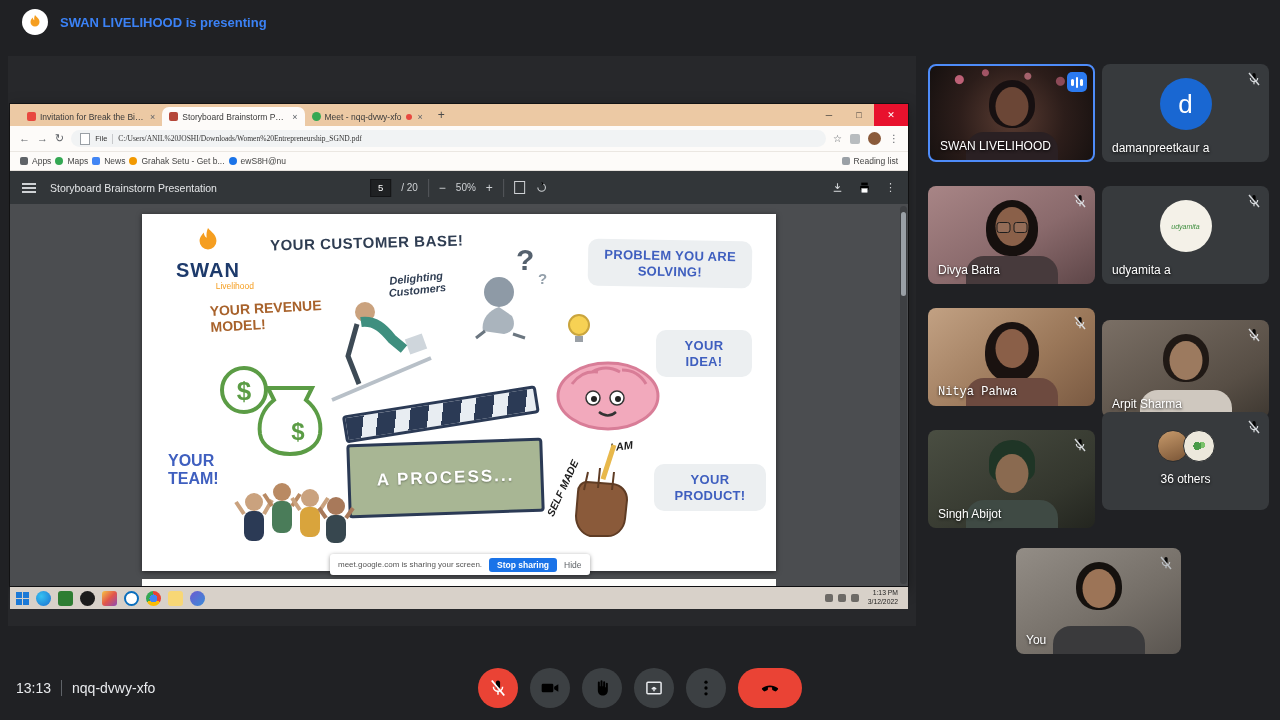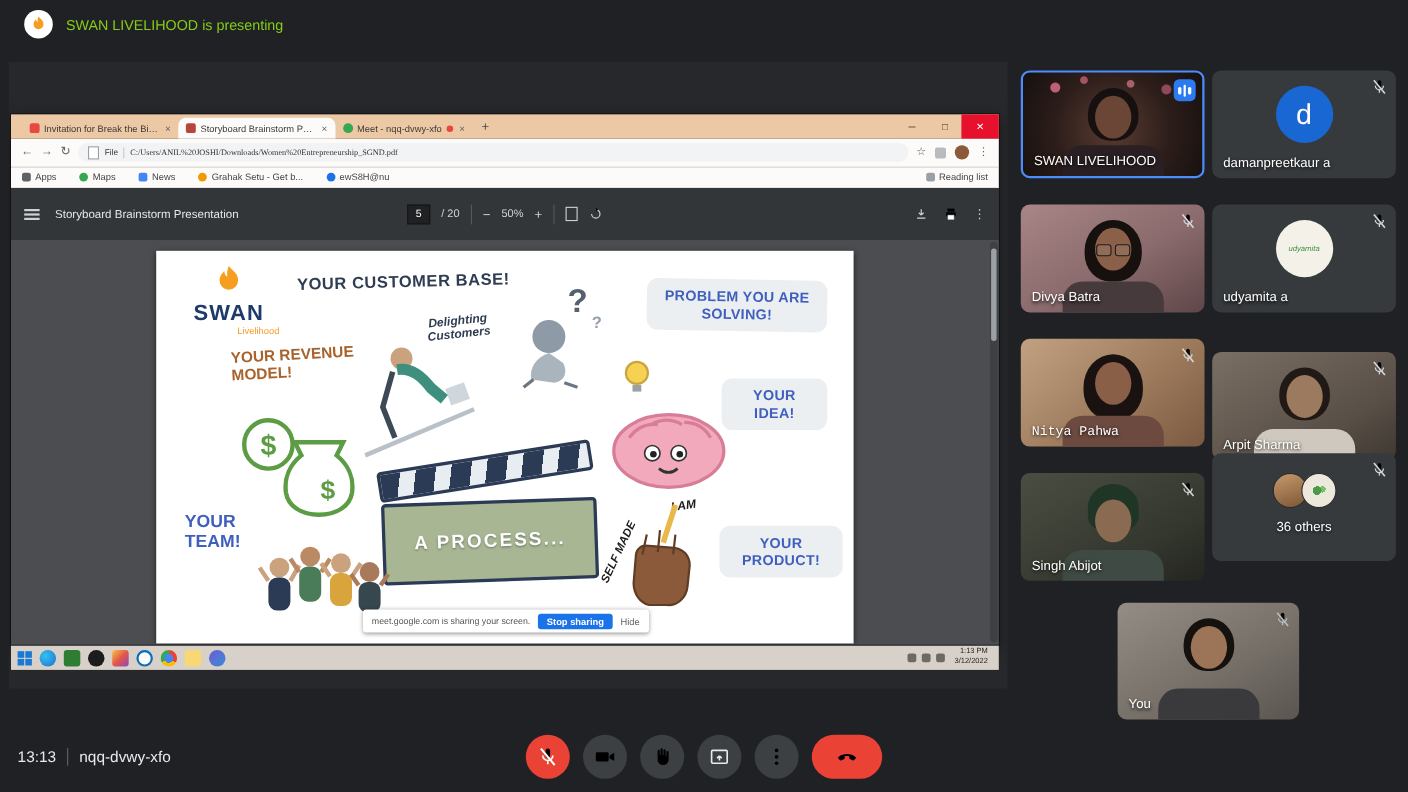--- a/index.html
+++ b/index.html
@@ -2,21 +2,21 @@
 <html><head>
 <meta charset="utf-8">
 <style>
   html,body{margin:0;padding:0;width:1280px;height:720px;overflow:hidden;background:#202124;
     font-family:"Liberation Sans","DejaVu Sans",sans-serif;}
   .stage{position:relative;width:1280px;height:720px;background:#202124;}
 
   
   .top-banner{position:absolute;left:0;top:0;width:100%;height:44px;display:flex;align-items:center;gap:12px;padding-left:22px;box-sizing:border-box;}
   .banner-avatar{width:26px;height:26px;border-radius:50%;background:#fff;display:flex;align-items:center;justify-content:center;flex:none;}
-  .top-banner .txt{color:#84cc16;font-size:13px;}
+  .top-banner .txt{color:#3b82f6;font-size:13px;font-weight:bold;}
 
   
   .share-area{position:absolute;left:8px;top:56px;width:908px;height:570px;background:#27282b;overflow:hidden;}
   .browser{position:absolute;left:2px;top:48px;width:898px;height:482px;display:flex;flex-direction:column;box-shadow:0 0 0 1px rgba(0,0,0,.45),0 4px 14px rgba(0,0,0,.4);}
 
   .tabstrip{height:22px;background:#ecc9a4;display:flex;align-items:flex-end;padding-left:10px;position:relative;flex:none;}
   .tab{display:flex;align-items:center;gap:4px;height:19px;padding:0 7px;font-size:8.5px;color:#3a3a3a;border-radius:7px 7px 0 0;max-width:156px;}
   .tab.active{background:#fdfbf9;}
   .tab .lbl{white-space:nowrap;overflow:hidden;text-overflow:ellipsis;max-width:104px;}
   .fav{width:9px;height:9px;border-radius:2px;flex:none;}
@@ -29,26 +29,26 @@
 
   .addr{height:25px;background:#fdfbf9;display:flex;align-items:center;gap:7px;padding:0 9px;border-bottom:1px solid #ebe7e2;flex:none;}
   .navic{color:#5f6368;font-size:11px;line-height:1;}
   .urlbox{flex:1;height:17px;background:#f1f3f4;border-radius:9px;display:flex;align-items:center;gap:5px;padding:0 9px;font-size:7.5px;color:#333;overflow:hidden;}
   .urlbox .docic{width:8px;height:10px;background:#fff;border:1px solid #9aa0a6;flex:none;}
   .urlbox .sep{width:1px;height:10px;background:#c8cacc;flex:none;}
   .url-txt{white-space:nowrap;overflow:hidden;font-family:Liberation Serif, serif;}
   .addr-right{display:flex;align-items:center;gap:8px;color:#5f6368;font-size:10px;}
   .mini-avatar{width:13px;height:13px;border-radius:50%;background:#8a5a3a;}
 
-  .bmbar{height:18px;background:#fdfbf9;display:flex;align-items:center;gap:21px;padding:0 10px;font-size:8.5px;color:#454545;border-bottom:1px solid #e6e2dd;flex:none;}
+  .bmbar{height:18px;background:#fdfbf9;display:flex;align-items:center;gap:4px;padding:0 10px;font-size:8.5px;color:#454545;border-bottom:1px solid #e6e2dd;flex:none;}
   .bm{display:flex;align-items:center;gap:4px;}
   .bmdot{width:8px;height:8px;border-radius:2px;flex:none;}
   .bm-spacer{flex:1;}
 
-  .pdfbar{height:47px;background:#323639;display:flex;align-items:center;padding:0 12px;color:#d5d8db;position:relative;flex:none;}
+  .pdfbar{height:33px;background:#323639;display:flex;align-items:center;padding:0 12px;color:#d5d8db;position:relative;flex:none;}
   .burger{width:14px;height:2px;background:#cfd2d5;box-shadow:0 -4px 0 #cfd2d5,0 4px 0 #cfd2d5;}
   .pdftitle{font-size:10.5px;margin-left:14px;color:#e4e6e8;}
   .pdfcenter{position:absolute;left:50%;top:0;height:100%;transform:translateX(-50%);display:flex;align-items:center;gap:10px;font-size:10px;color:#cfd2d5;}
   .pagebox{min-width:15px;height:16px;background:#1f2123;border:1px solid #141517;display:flex;align-items:center;justify-content:center;font-size:9.5px;color:#fff;padding:0 2px;}
   .vline{width:1px;height:18px;background:#55585c;}
   .zbtn{font-size:12px;color:#cfd2d5;}
   .fitic{width:9px;height:11px;border:1.5px solid #cfd2d5;}
   .pdfright{margin-left:auto;display:flex;gap:14px;align-items:center;color:#cfd2d5;}
   .dots3{font-size:11px;}
 

